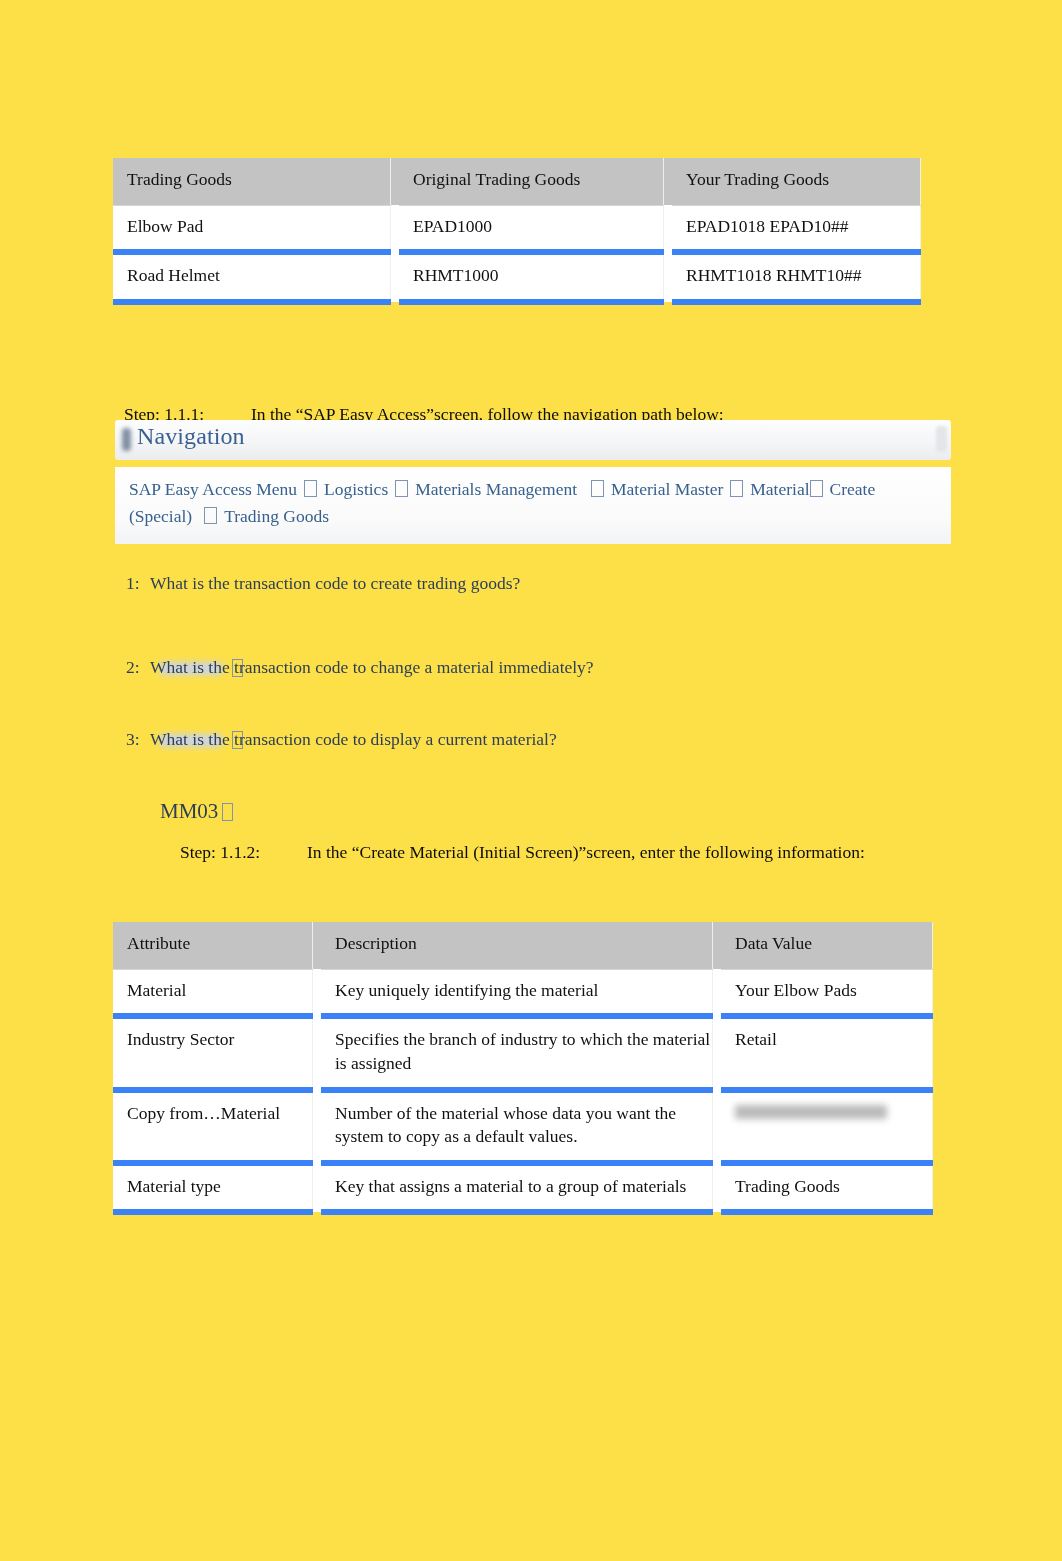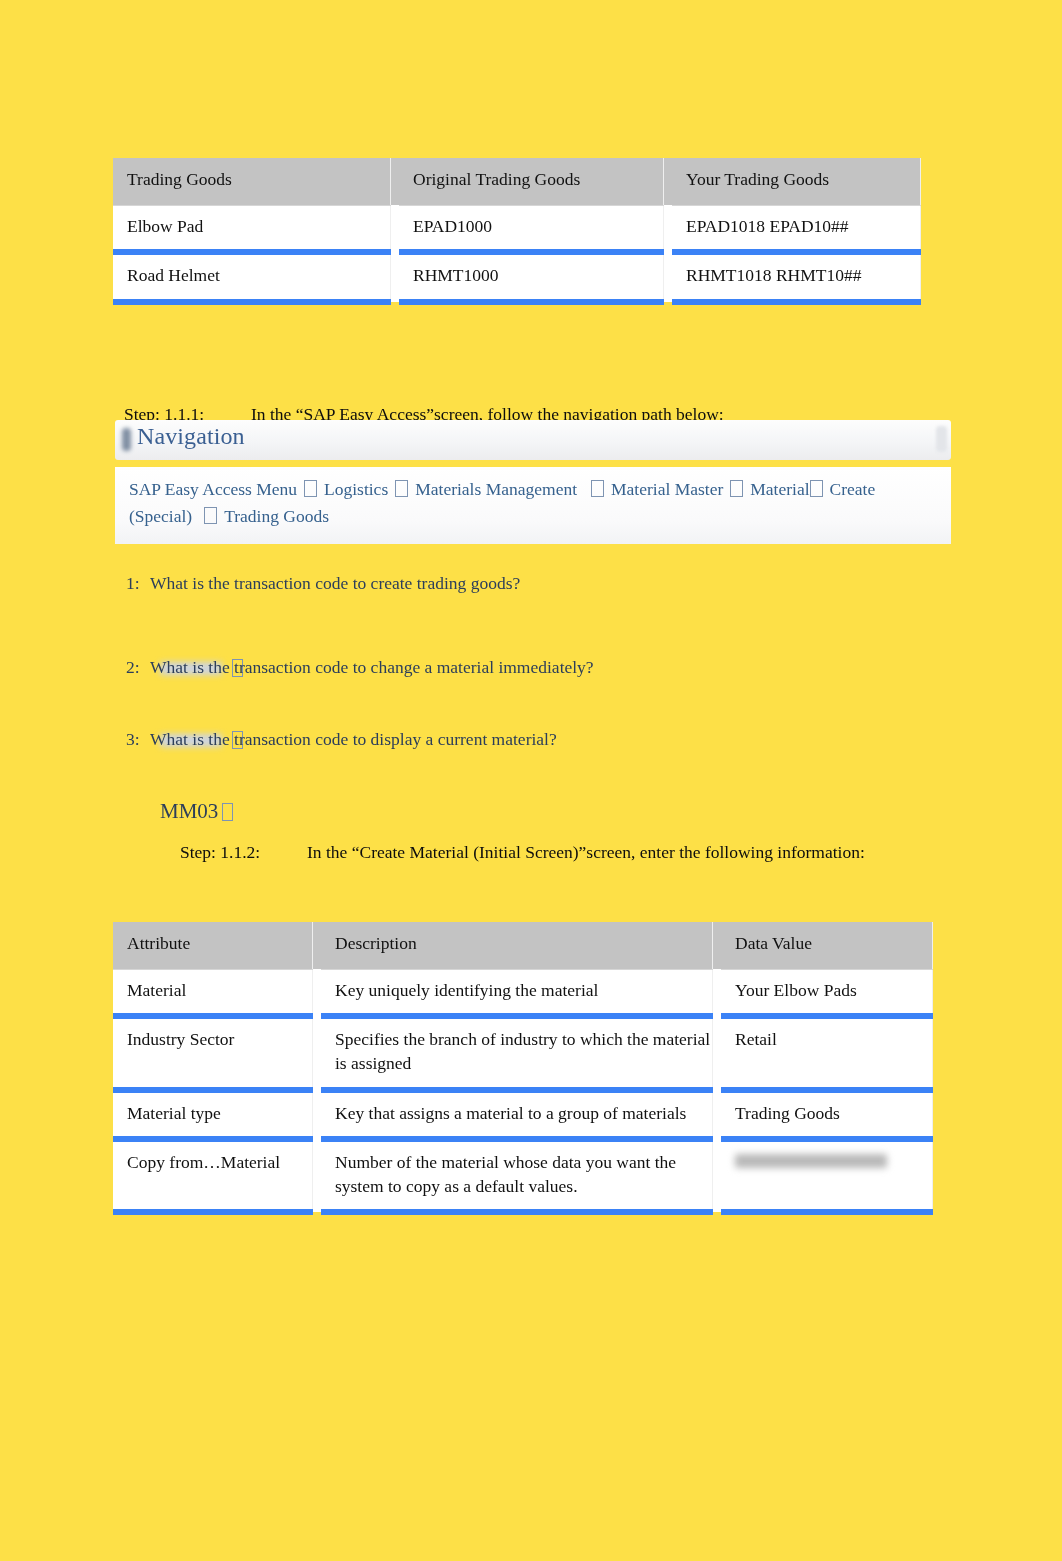--- a/index.html
+++ b/index.html
@@ -317,34 +317,34 @@
         <td>Your Elbow Pads</td>
       </tr>
       <tr>
         <td>Industry Sector</td>
         <td class="sep"></td>
         <td>Specifies the branch of industry to which the material is assigned</td>
         <td class="sep"></td>
         <td>Retail</td>
       </tr>
       <tr>
-        <td>Material type</td>
-        <td class="sep"></td>
-        <td>Key that assigns a material to a group of materials</td>
-        <td class="sep"></td>
-        <td>Trading Goods</td>
-      </tr>
-      <tr>
         <td>Copy from…Material</td>
         <td class="sep"></td>
         <td>Number of the material whose data you want the system to copy as a default values.</td>
         <td class="sep"></td>
         <td>
           <span class="redacted-cell"></span>
         </td>
+      </tr>
+      <tr>
+        <td>Material type</td>
+        <td class="sep"></td>
+        <td>Key that assigns a material to a group of materials</td>
+        <td class="sep"></td>
+        <td>Trading Goods</td>
       </tr>
     </tbody>
   </table>
 
   <div id="footer">
     <span class="f-seg"></span>
     <span class="f-seg f-mid"></span>
     <span class="f-seg f-right"></span>
   </div>
 

